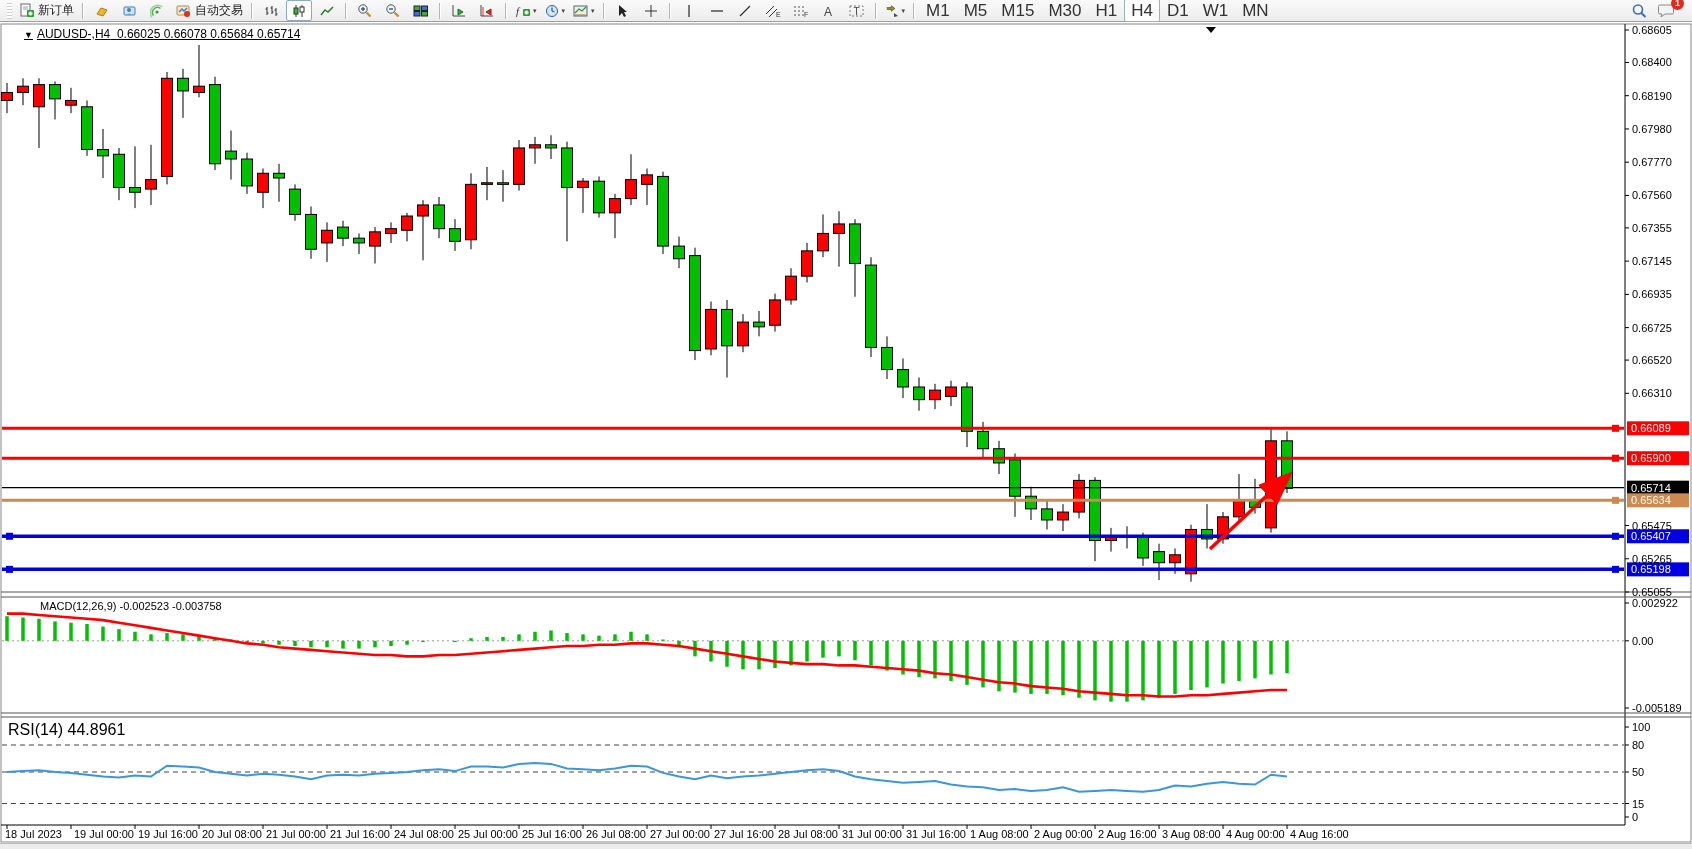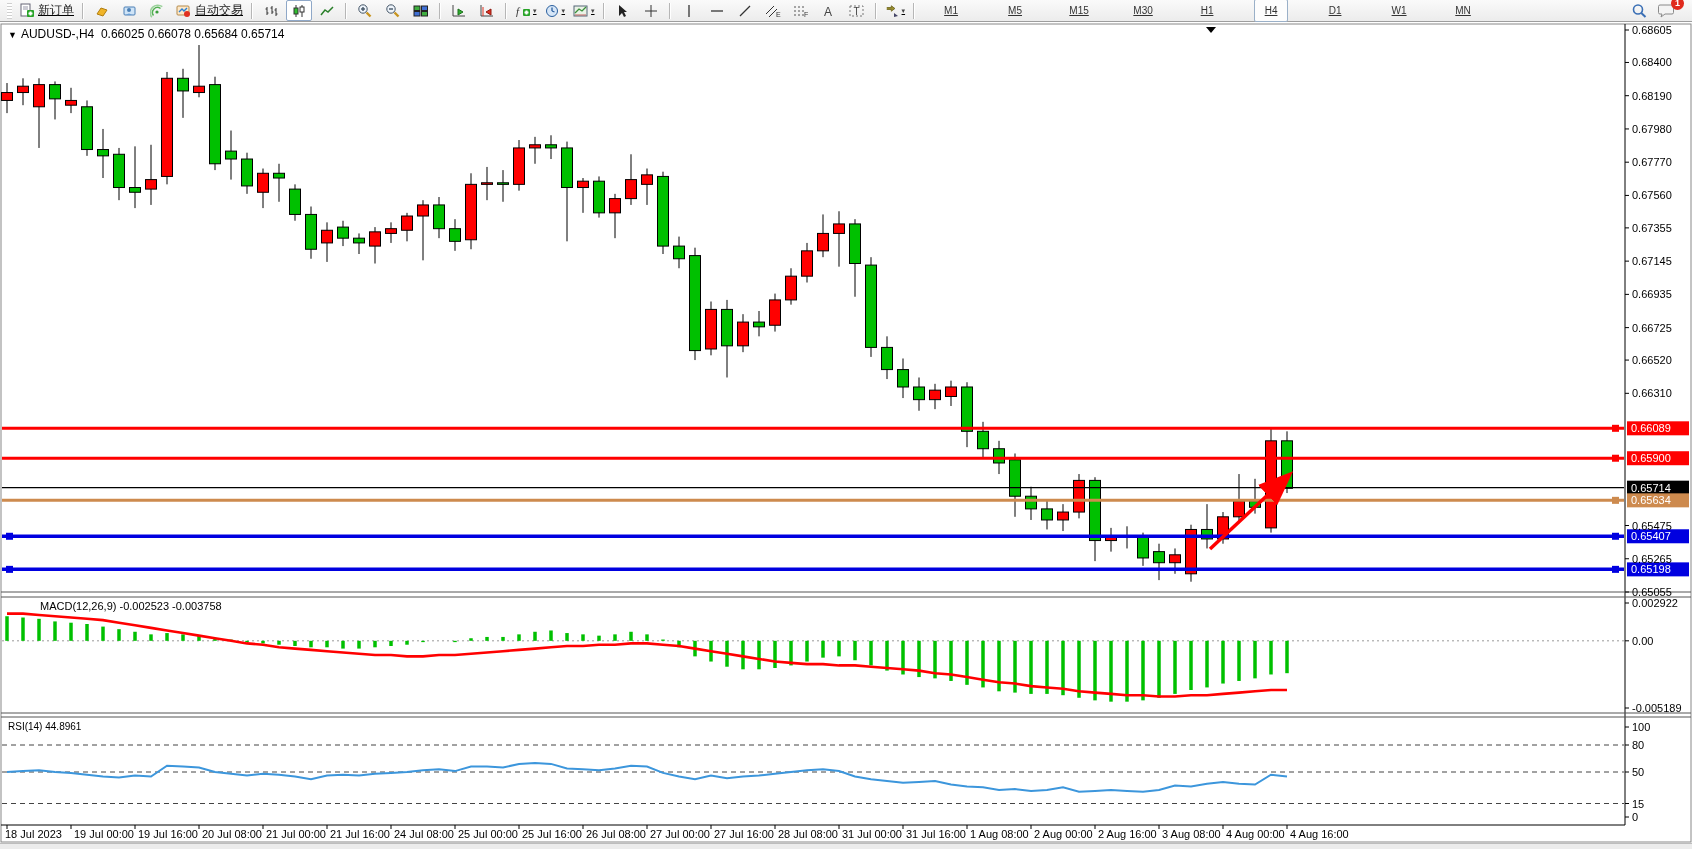--- a/index.html
+++ b/index.html
@@ -1,39 +1,39 @@
 <!DOCTYPE html>
 <html><head>
 <meta charset="utf-8">
 <style>
   html,body{margin:0;padding:0;width:1692px;height:849px;overflow:hidden;background:#fff;
     font-family:"Liberation Sans",sans-serif;-webkit-font-smoothing:antialiased;}
   
   #toolbar{position:absolute;top:0;left:0;width:1692px;height:22px;background:linear-gradient(#fafafa,#ececec);
     border-bottom:1px solid #9e9e9e;display:flex;align-items:center;padding:0 4px;box-sizing:border-box;z-index:5;}
   .tb{height:19px;min-width:20px;display:inline-flex;align-items:center;justify-content:center;
-    padding:0 2px;margin:0 1px;border:1px solid transparent;border-radius:2px;cursor:default;text-decoration:underline;}
+    padding:0 2px;margin:0 1px;border:1px solid transparent;border-radius:2px;cursor:default;}
   .tb.on{background:#fff;border:1px solid #8fa8c8;text-align:right;}
   .tb .lbl{font-size:12px;color:#222;margin-left:3px;white-space:nowrap;}
   .sep{width:1px;height:16px;background:#b6b6b6;border-right:1px solid #fff;margin:0 4px;}
   .grip{width:5px;height:16px;margin:0 3px;background:repeating-linear-gradient(#cfcfcf 0 1px,#fff 1px 3px);}
   .dd{font-size:7px;color:#444;margin-left:2px;}
-  .tf{font-size:10px;color:#333;padding:1px 6px;margin:15px;border:1px solid transparent;}
+  .tf{font-size:17px;color:#333;padding:1px 6px;margin:0;border:1px solid transparent;}
   .tf.on{background:#fdfdfd;border:1px solid #9ab0c8;}
   #tbright{margin-left:auto;display:flex;align-items:center;}
   .badge{position:absolute;top:-4px;right:-5px;background:#e02a1c;color:#fff;border-radius:50%;
     width:13px;height:13px;font-size:9px;line-height:13px;text-align:center;font-weight:bold;}
   
   #chartwrap{position:absolute;top:0;left:0;width:1692px;height:849px;}
   #plot{position:absolute;top:0;left:0;}
   .ovl{position:absolute;font-size:12px;color:#000;z-index:3;white-space:nowrap;}
-  #title{top:27px;left:8px;}
+  #title{top:27px;left:24px;text-decoration:underline;}
   #title .tri{font-size:9px;margin-right:4px;}
   #macdlbl{top:600px;left:8px;font-size:11px;padding-left:32px;}
-  #rsilbl{top:721px;left:8px;font-size:10px;}
+  #rsilbl{top:721px;left:8px;font-size:16px;}
   #status{position:absolute;left:0;top:843px;width:1692px;height:6px;background:#ececec;border-top:1px solid #bdbdbd;}
 </style>
 </head>
 <body>
 
 <div id="chartwrap">
   <svg id="plot" width="1692" height="849">
       <rect x="1" y="24" width="1690" height="818" fill="#fff" stroke="#888"></rect>
       <line x1="1625" y1="24" x2="1625" y2="825" stroke="#000"></line>
       <line x1="1" y1="592" x2="1691" y2="592" stroke="#555"></line>

